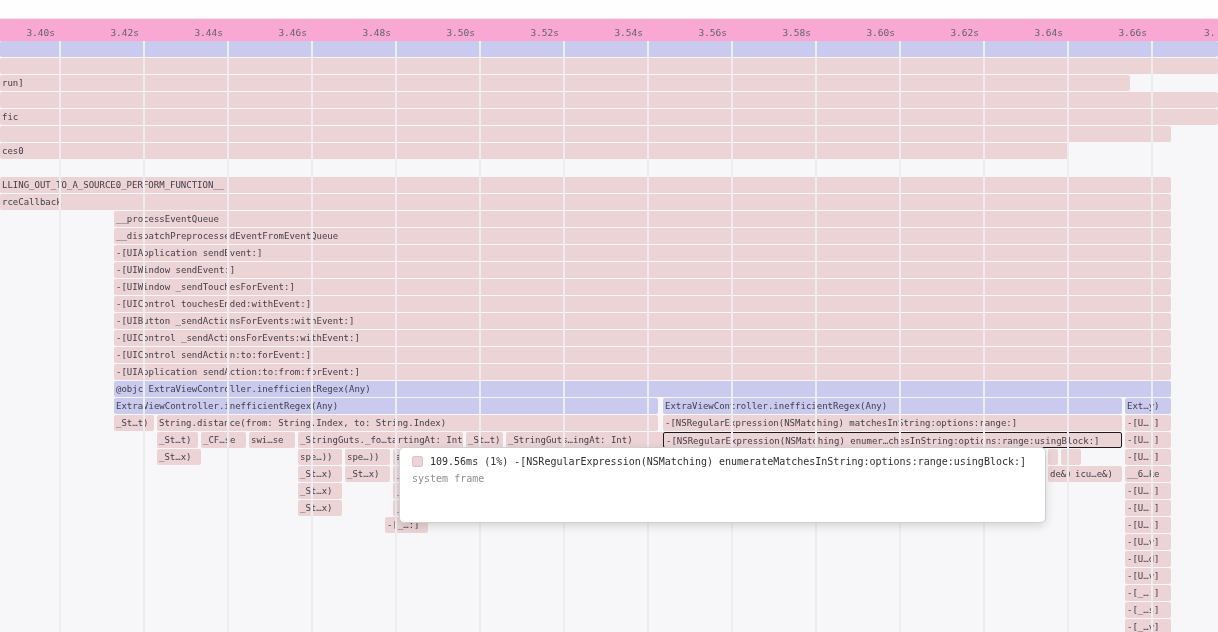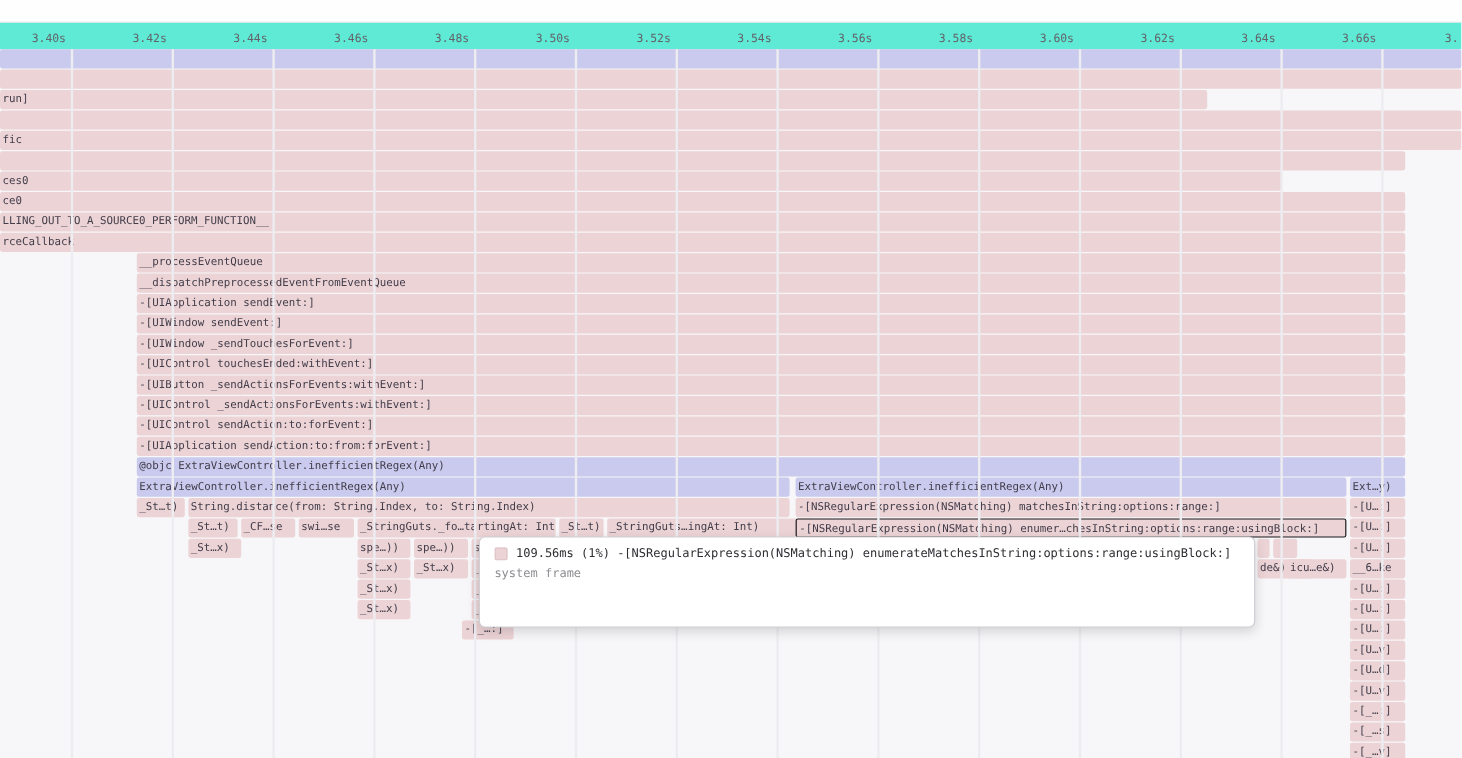--- a/index.html
+++ b/index.html
@@ -12,21 +12,21 @@
     width:1218px;height:632px;
     overflow:hidden;
     background:#f7f7f9;
   }
   #top-strip{
     position:absolute;left:0;top:0;width:1218px;height:18px;
     background:#fefefe;border-bottom:1px solid #e8e8ea;
   }
   #ruler{
     position:absolute;left:0;top:19px;width:1218px;height:22px;
-    background:#5eead4;
+    background:#f9a8d4;
   }
   .tick-label{
     position:absolute;top:8px;height:12px;width:60px;
     font-size:9.5px;line-height:12px;color:#63636b;
     text-align:right;white-space:nowrap;
   }
   .tick-label.partial{text-align:left;}
   #chart{
     position:absolute;left:0;top:0;width:1218px;height:632px;
   }
@@ -90,26 +90,25 @@
       <div class="tick-label" style="left: 751px;">3.58s</div>
       <div class="tick-label" style="left: 835px;">3.60s</div>
       <div class="tick-label" style="left: 919px;">3.62s</div>
       <div class="tick-label" style="left: 1003px;">3.64s</div>
       <div class="tick-label" style="left: 1087px;">3.66s</div>
       <div class="tick-label partial" style="left: 1204px;">3.</div>
     </div>
   <div id="chart">
       <div class="bar lavender" style="left: 0px; top: 41px; width: 1218px;"></div>
       <div class="bar pink" style="left: 0px; top: 58px; width: 1218px;"></div>
-      <div class="bar pink" style="left: 0px; top: 75px; width: 1006px;">run]</div>
+      <div class="bar pink" style="left: 0px; top: 75px; width: 1130px;">run]</div>
       <div class="bar pink" style="left: 0px; top: 92px; width: 1218px;"></div>
       <div class="bar pink" style="left: 0px; top: 109px; width: 1218px;">fic</div>
       <div class="bar pink" style="left: 0px; top: 126px; width: 1171px;"></div>
       <div class="bar pink" style="left: 0px; top: 143px; width: 1068px;">ces0</div>
-      <div class="bar pink" style="left: 0px; top: 160px; width: 1171px;">ce0</div>
       <div class="bar pink" style="left: 0px; top: 177px; width: 1171px;">LLING_OUT_TO_A_SOURCE0_PERFORM_FUNCTION__</div>
       <div class="bar pink" style="left: 0px; top: 194px; width: 1171px;">rceCallback</div>
       <div class="bar pink" style="left: 114px; top: 211px; width: 1057px;">__processEventQueue</div>
       <div class="bar pink" style="left: 114px; top: 228px; width: 1057px;">__dispatchPreprocessedEventFromEventQueue</div>
       <div class="bar pink" style="left: 114px; top: 245px; width: 1057px;">-[UIApplication sendEvent:]</div>
       <div class="bar pink" style="left: 114px; top: 262px; width: 1057px;">-[UIWindow sendEvent:]</div>
       <div class="bar pink" style="left: 114px; top: 279px; width: 1057px;">-[UIWindow _sendTouchesForEvent:]</div>
       <div class="bar pink" style="left: 114px; top: 296px; width: 1057px;">-[UIControl touchesEnded:withEvent:]</div>
       <div class="bar pink" style="left: 114px; top: 313px; width: 1057px;">-[UIButton _sendActionsForEvents:withEvent:]</div>
       <div class="bar pink" style="left: 114px; top: 330px; width: 1057px;">-[UIControl _sendActionsForEvents:withEvent:]</div>

